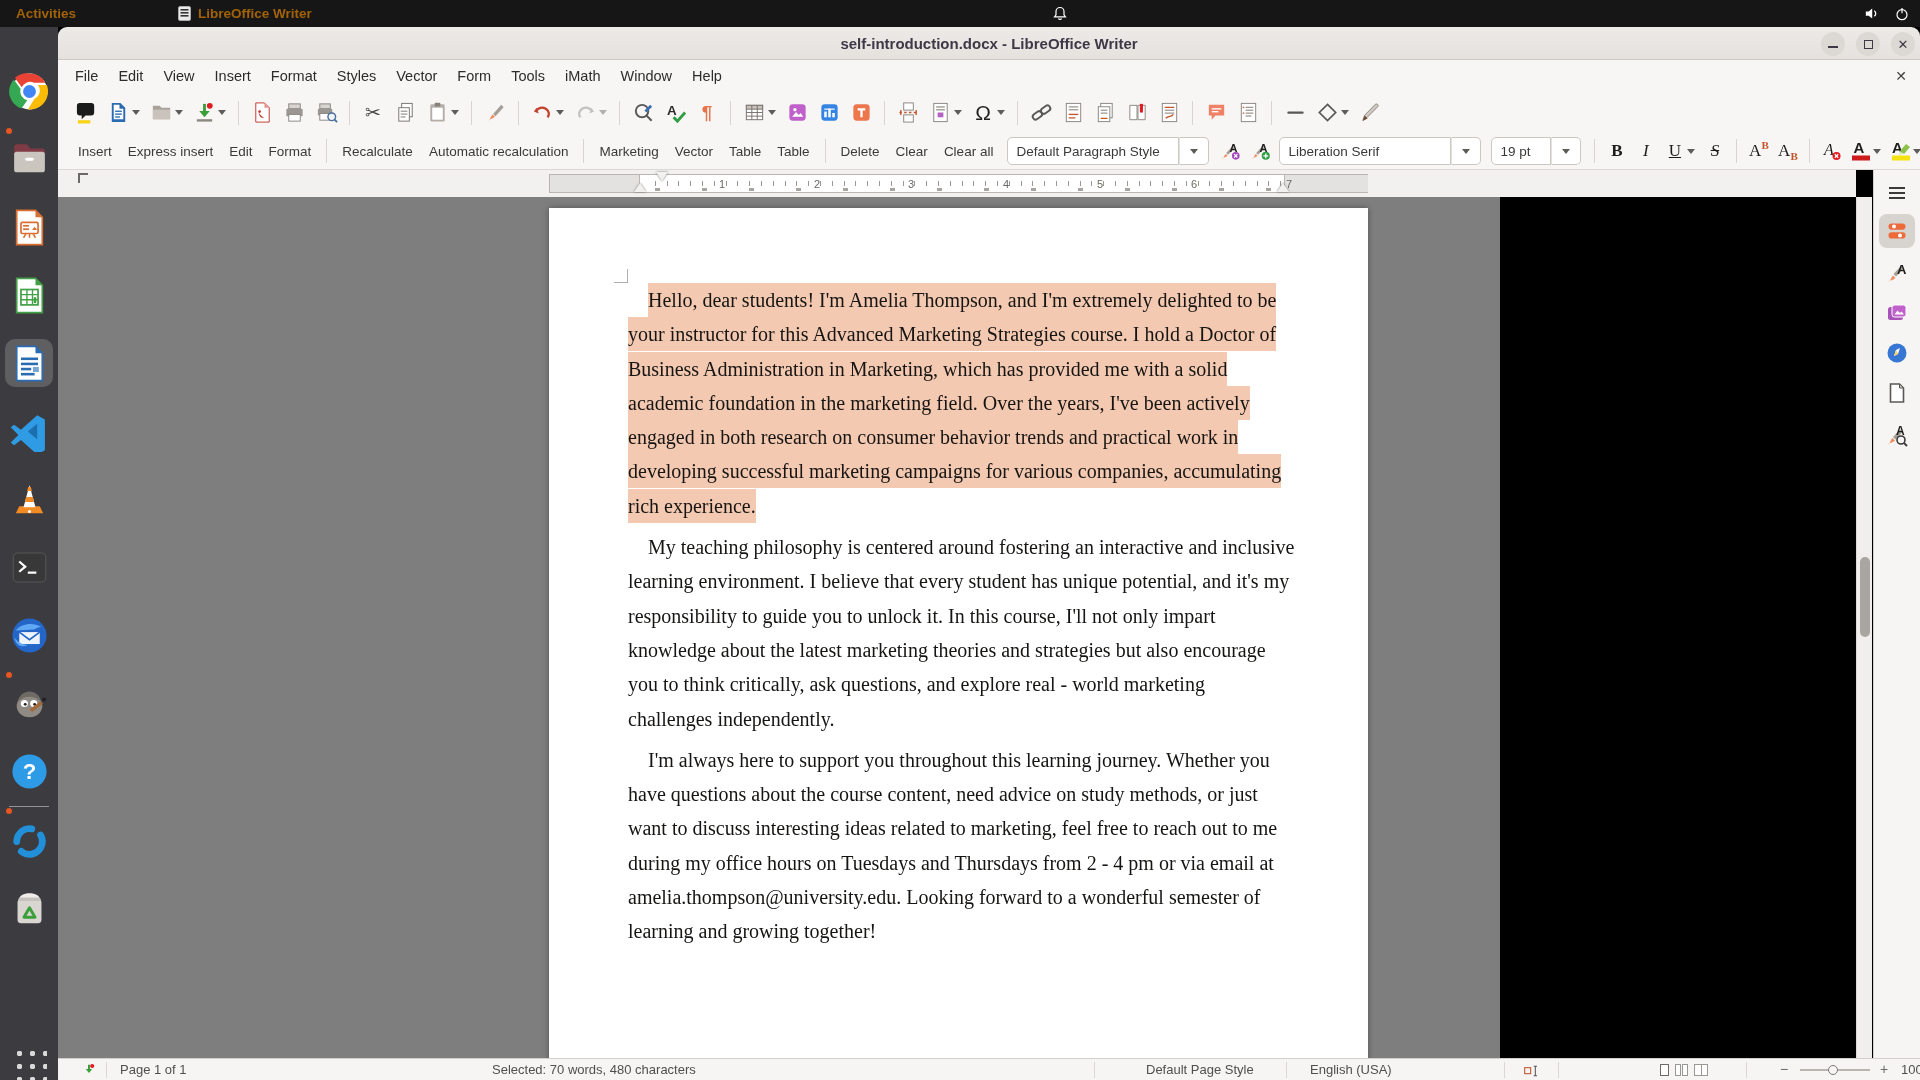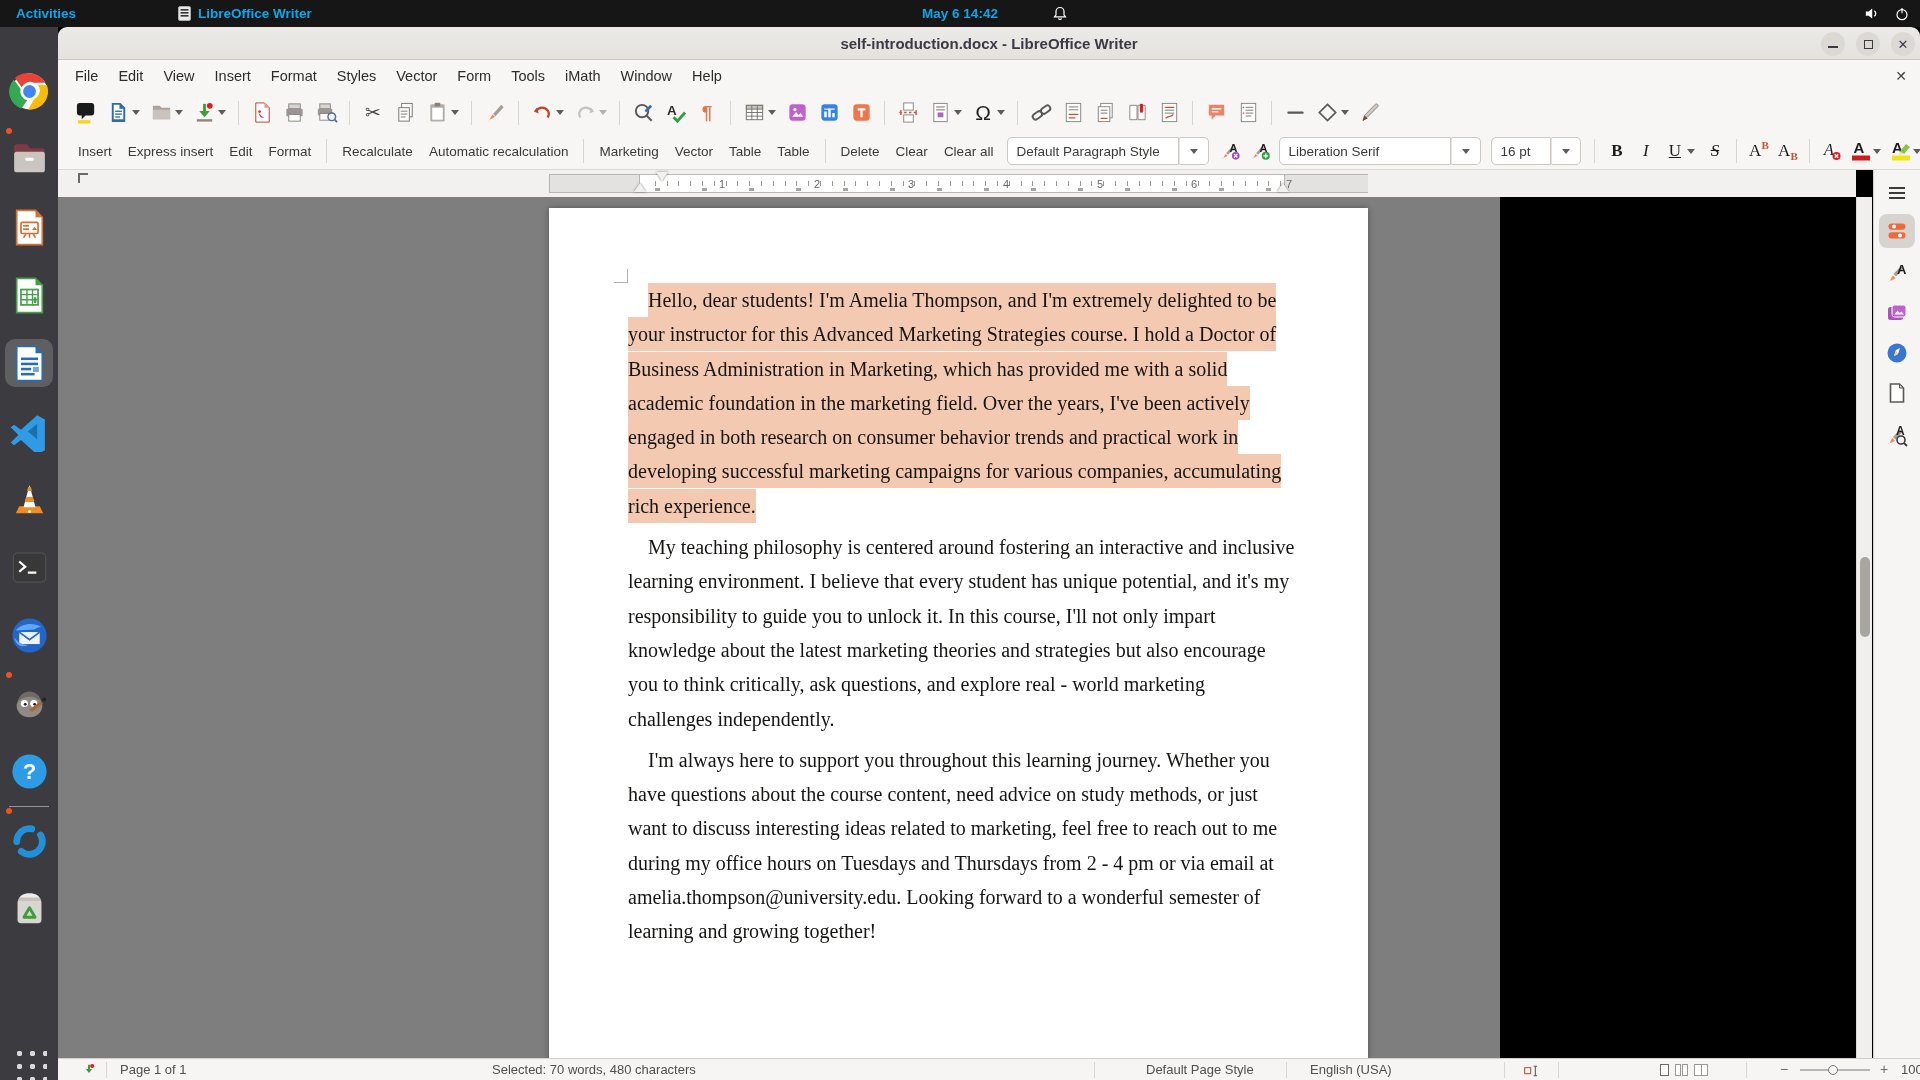--- a/index.html
+++ b/index.html
@@ -1,20 +1,20 @@
 <!DOCTYPE html>
 <html><head>
 <meta charset="utf-8">
 <style>
   * { margin:0; padding:0; box-sizing:border-box; }
   html,body { width:1920px; height:1080px; overflow:hidden; background:#000; }
   #root { position:absolute; width:1920px; height:1080px; font-family:"Liberation Sans", sans-serif; }
 
   
-  #topbar { position:absolute; left:0; top:0; width:1920px; height:27px; background:#161616; color:#0ea5e9;
+  #topbar { position:absolute; left:0; top:0; width:1920px; height:27px; background:#161616; color:#a16207;
             display:flex; align-items:center; font-size:13.5px; font-weight:600; z-index:50; }
   #topbar .activities { padding:0 16px; }
   #topbar .appname { display:flex; align-items:center; gap:7px; margin-left:86px; }
   #topbar .clock { position:absolute; left:0; right:0; text-align:center; pointer-events:none; }
   #topbar .clock span { pointer-events:auto; }
   #topbar .bell { position:absolute; left:1052px; top:5px; }
   #topbar .right-icons { position:absolute; right:10px; top:0; height:27px; display:flex; align-items:center; gap:14px; }
 
   
   #titlebar { position:absolute; left:58px; top:27px; width:1862px; height:33px; background:linear-gradient(#eceae7,#e5e2de);
@@ -124,21 +124,20 @@
     <span class="activities">Activities</span>
     <span class="appname">
       <svg width="13" height="15" viewBox="0 0 13 15">
           <rect x="0.5" y="0.5" width="12" height="14" rx="1.5" fill="#e9e9e9" stroke="#aaa"></rect>
           <rect x="2.5" y="3" width="8" height="1.6" fill="#333"></rect>
           <rect x="2.5" y="6" width="8" height="1.6" fill="#333"></rect>
           <rect x="2.5" y="9" width="8" height="1.6" fill="#333"></rect>
         </svg>
       <span>LibreOffice Writer</span>
     </span>
-    <span class="clock"><span>May 6 14:42</span></span>
     <span class="bell">
       <svg width="16" height="17" viewBox="0 0 24 24">
           <path d="M12 3a6 6 0 00-6 6v5l-2.2 3h16.4L18 14V9a6 6 0 00-6-6z" fill="none" stroke="#fff" stroke-width="1.8"></path>
           <path d="M10 19a2 2 0 004 0" fill="none" stroke="#fff" stroke-width="1.8"></path>
         </svg>
     </span>
     <span class="right-icons">
       <svg width="17" height="17" viewBox="0 0 24 24">
           <path d="M4 9v6h4l5 4V5L8 9H4z" fill="#fff"></path>
           <path d="M16 8a5 5 0 010 8" fill="none" stroke="#fff" stroke-width="1.8"></path>
@@ -465,21 +464,21 @@
           <path d="M7.5 13.5L14 6.5l2 2-6.5 7z" fill="#a49e97"></path>
           <text x="11" y="12" font-size="11.5" font-weight="bold" fill="#1d1d1b" font-family="Liberation Sans,sans-serif">A</text>
           <circle cx="17.5" cy="16.5" r="4.2" fill="#2f9e44"></circle>
           <path d="M17.5 14v5M15 16.5h5" stroke="#fff" stroke-width="1.4"></path>
         </svg>
       </span>
     <span class="combo" style="width:172px; margin-left:4px;">Liberation Serif</span>
     <span class="combo-arrow">
         <i></i>
       </span>
-    <span class="combo" style="width:60px; margin-left:4px;">16 pt</span>
+    <span class="combo" style="width:60px; margin-left:4px;">19 pt</span>
     <span class="combo-arrow">
         <i></i>
       </span>
     <span class="tsep"></span>
     <span class="fbtn" style="font-weight:bold;">B</span>
     <span class="fbtn" style="font-style:italic;">I</span>
     <span class="fbtn" style="text-decoration:underline;">U</span>
       <span class="arw"></span>
     <span class="fbtn" style="text-decoration:line-through;font-style:italic;">S</span>
     <span class="tsep"></span>

